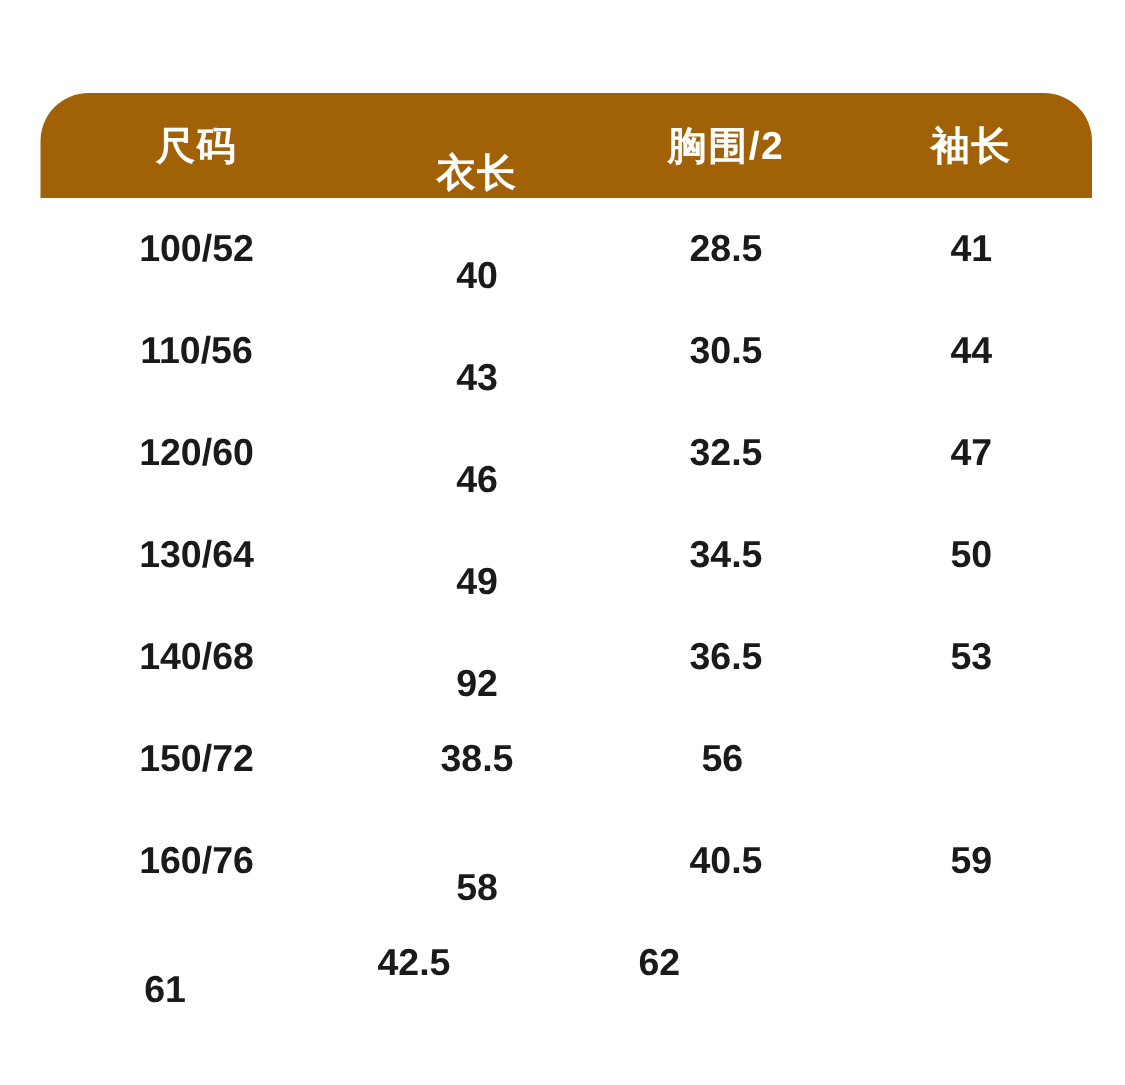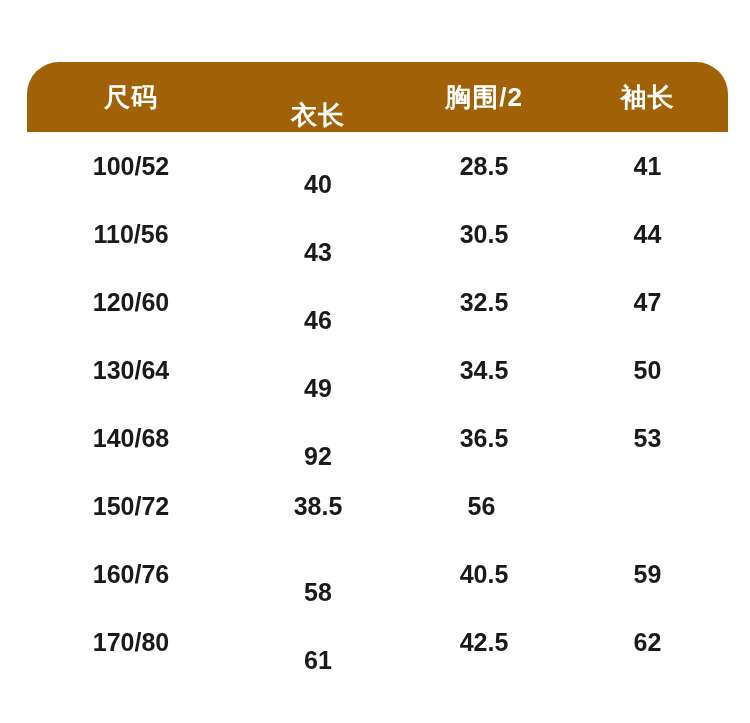--- a/index.html
+++ b/index.html
@@ -120,20 +120,19 @@
     </div>
 
     <div class="chart-row">
       <div class="cell col-size">160/76</div>
       <div class="cell col-len">58</div>
       <div class="cell col-chest">40.5</div>
       <div class="cell col-slv">59</div>
     </div>
 
     <div class="chart-row">
-      <div class="cell col-size">170/80</div>
       <div class="cell col-len">61</div>
       <div class="cell col-chest">42.5</div>
       <div class="cell col-slv">62</div>
     </div>
 
   </div>
 </div>
 
 </body></html>

